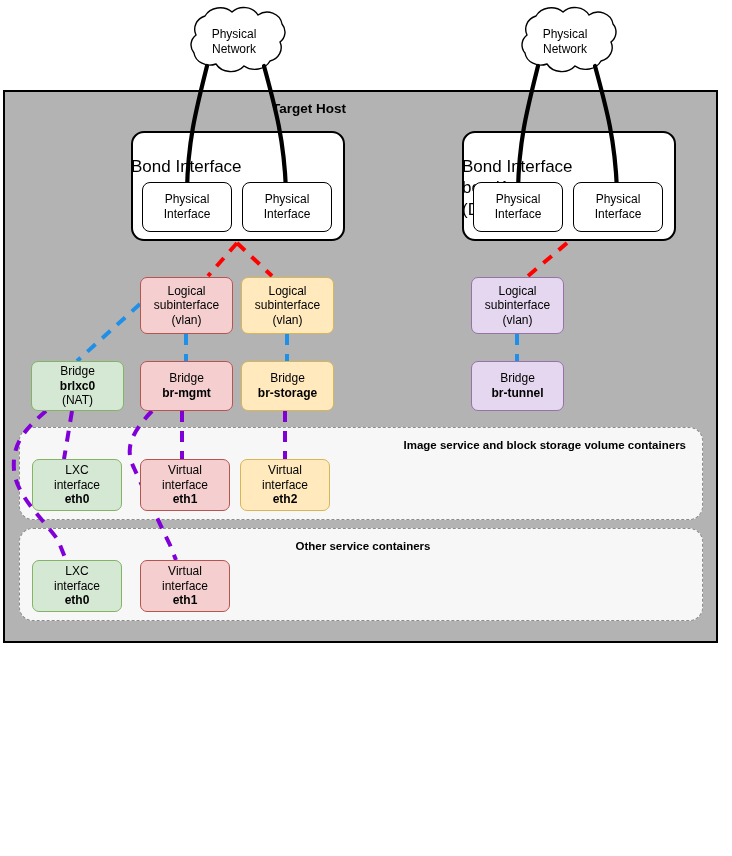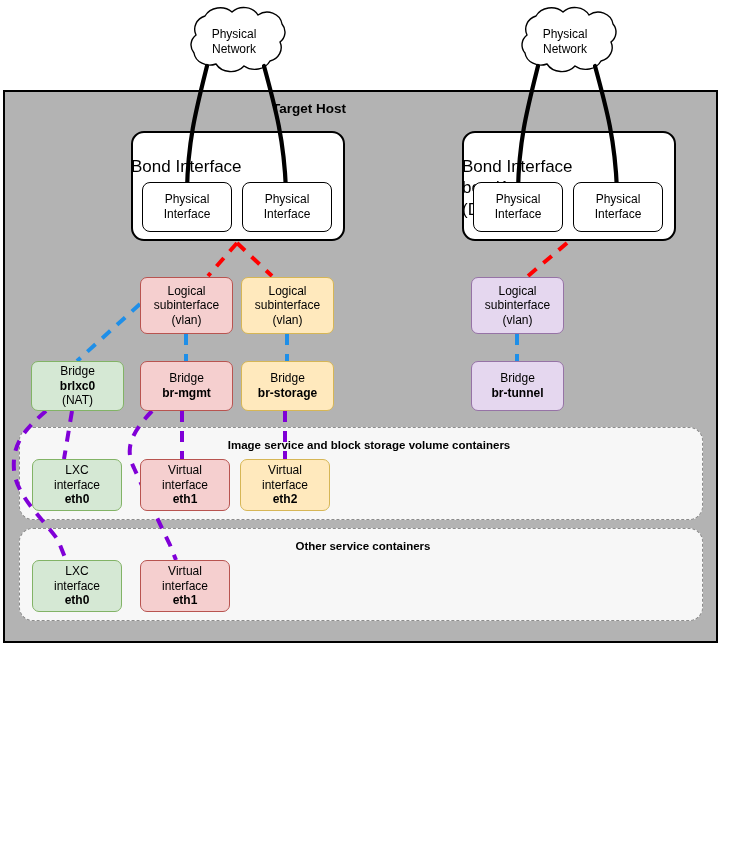--- a/index.html
+++ b/index.html
@@ -230,21 +230,21 @@
   <div class="node yellow" style="left:241px;top:361px;width:93px;height:50px;">
     <div>Bridge</div>
     <div class="b">br-storage</div>
   </div>
   <div class="node purple" style="left:471px;top:361px;width:93px;height:50px;">
     <div>Bridge</div>
     <div class="b">br-tunnel</div>
   </div>
 
   <div class="lxc-panel" style="left:19px;top:427px;width:684px;height:93px;"></div>
-  <div class="lxc-title" style="left:27px;top:439px;width:684px;">Image service and block storage volume containers</div>
+  <div class="lxc-title" style="left:2px;top:439px;width:684px;text-align:right;">Image service and block storage volume containers</div>
   <div class="node green" style="left:32px;top:459px;width:90px;height:52px;">
     <div>LXC</div>
     <div>interface</div>
     <div class="b">eth0</div>
   </div>
   <div class="node red" style="left:140px;top:459px;width:90px;height:52px;">
     <div>Virtual</div>
     <div>interface</div>
     <div class="b">eth1</div>
   </div>

